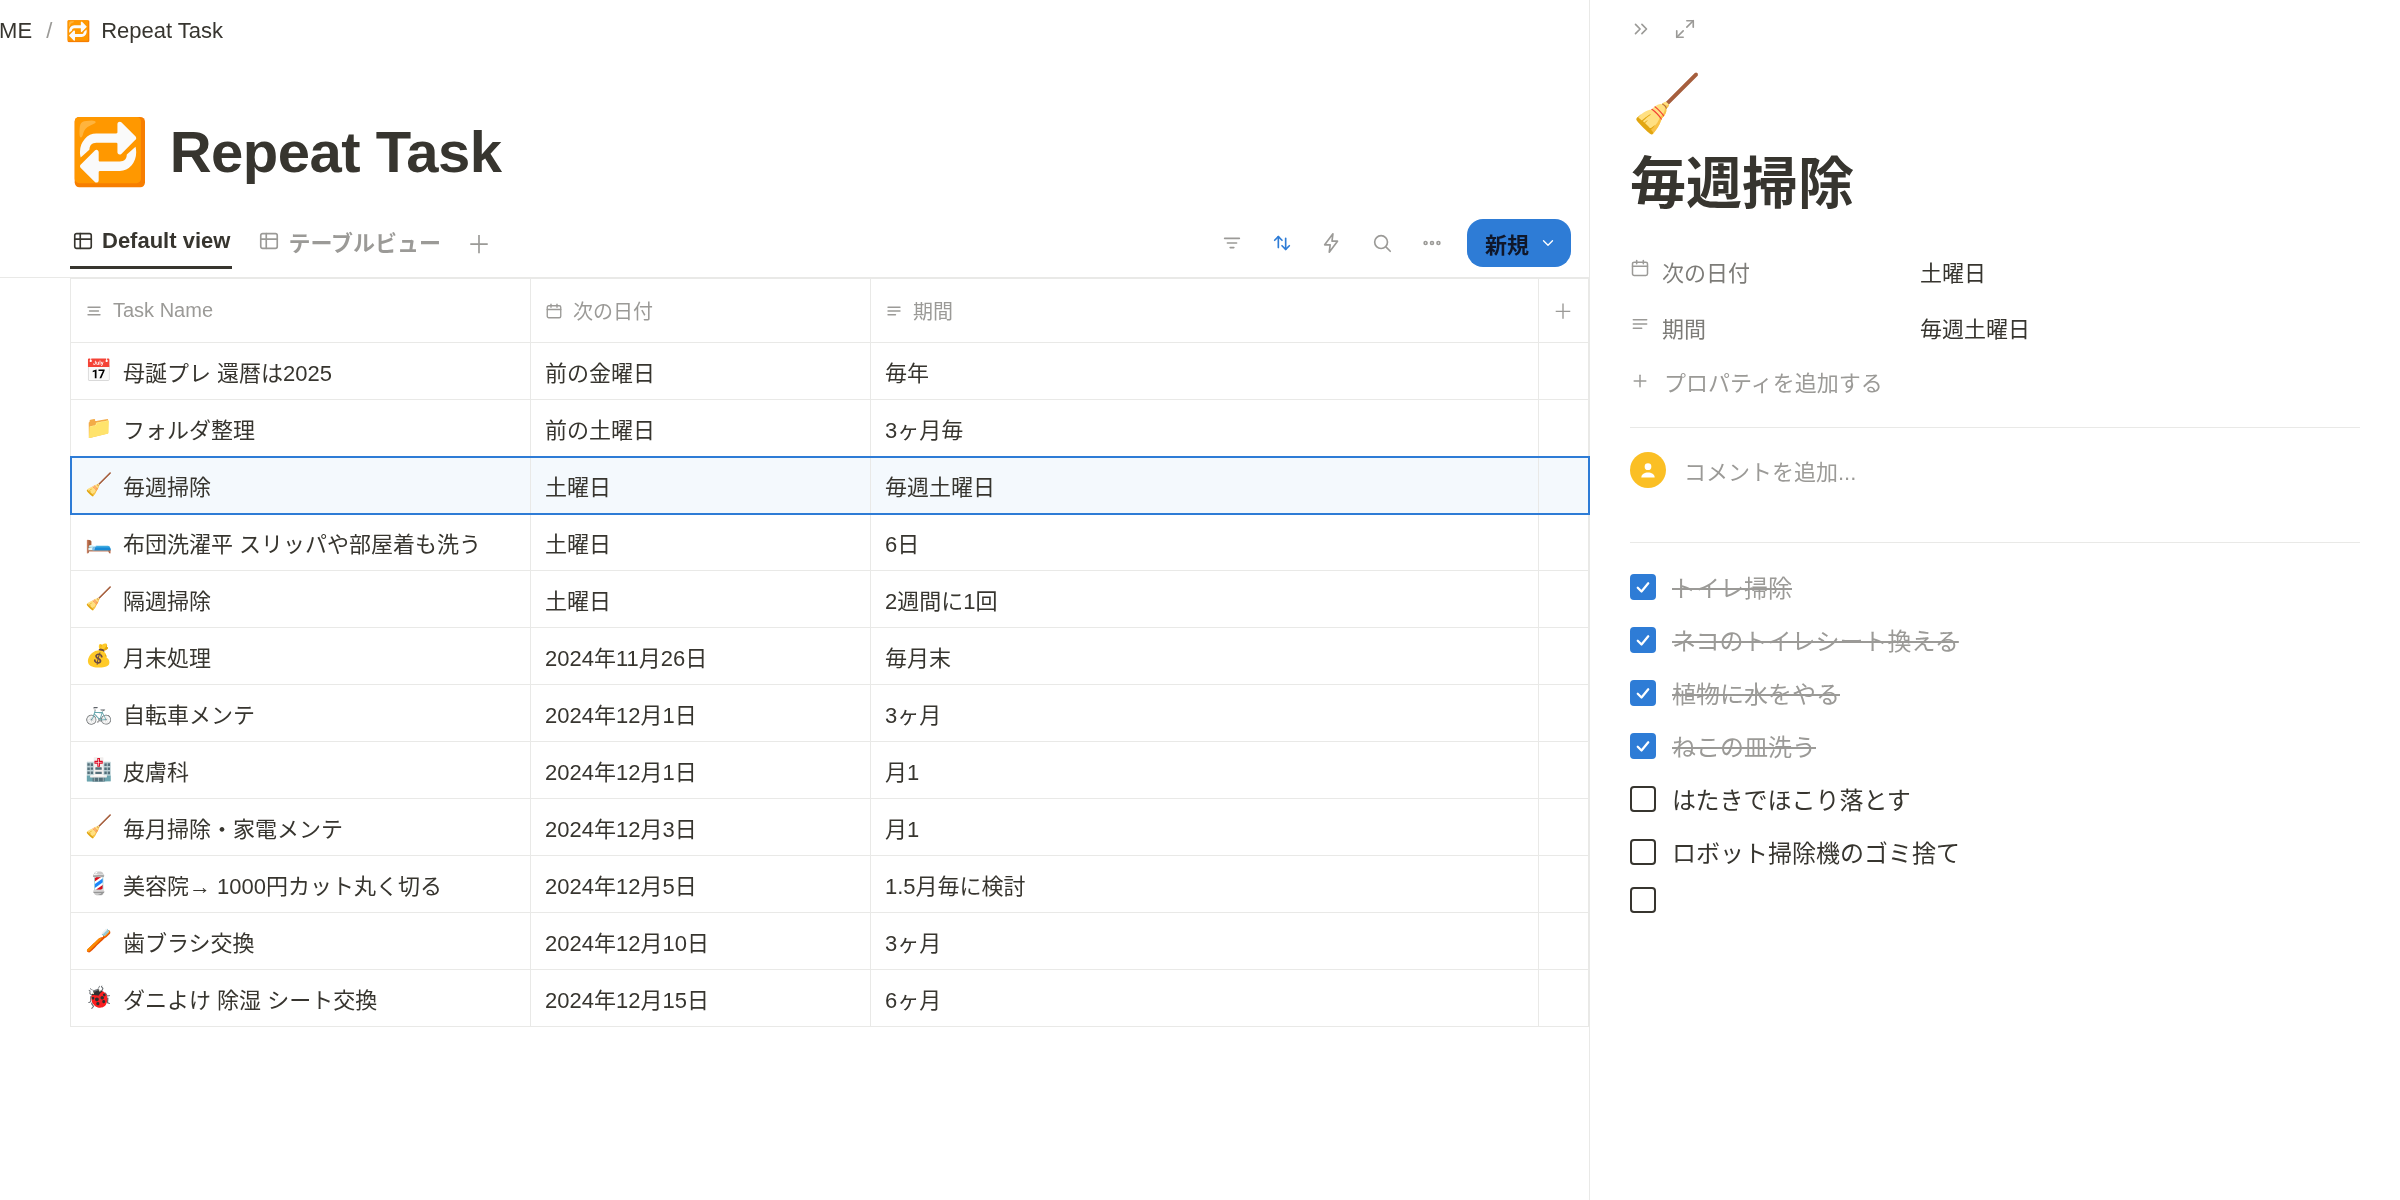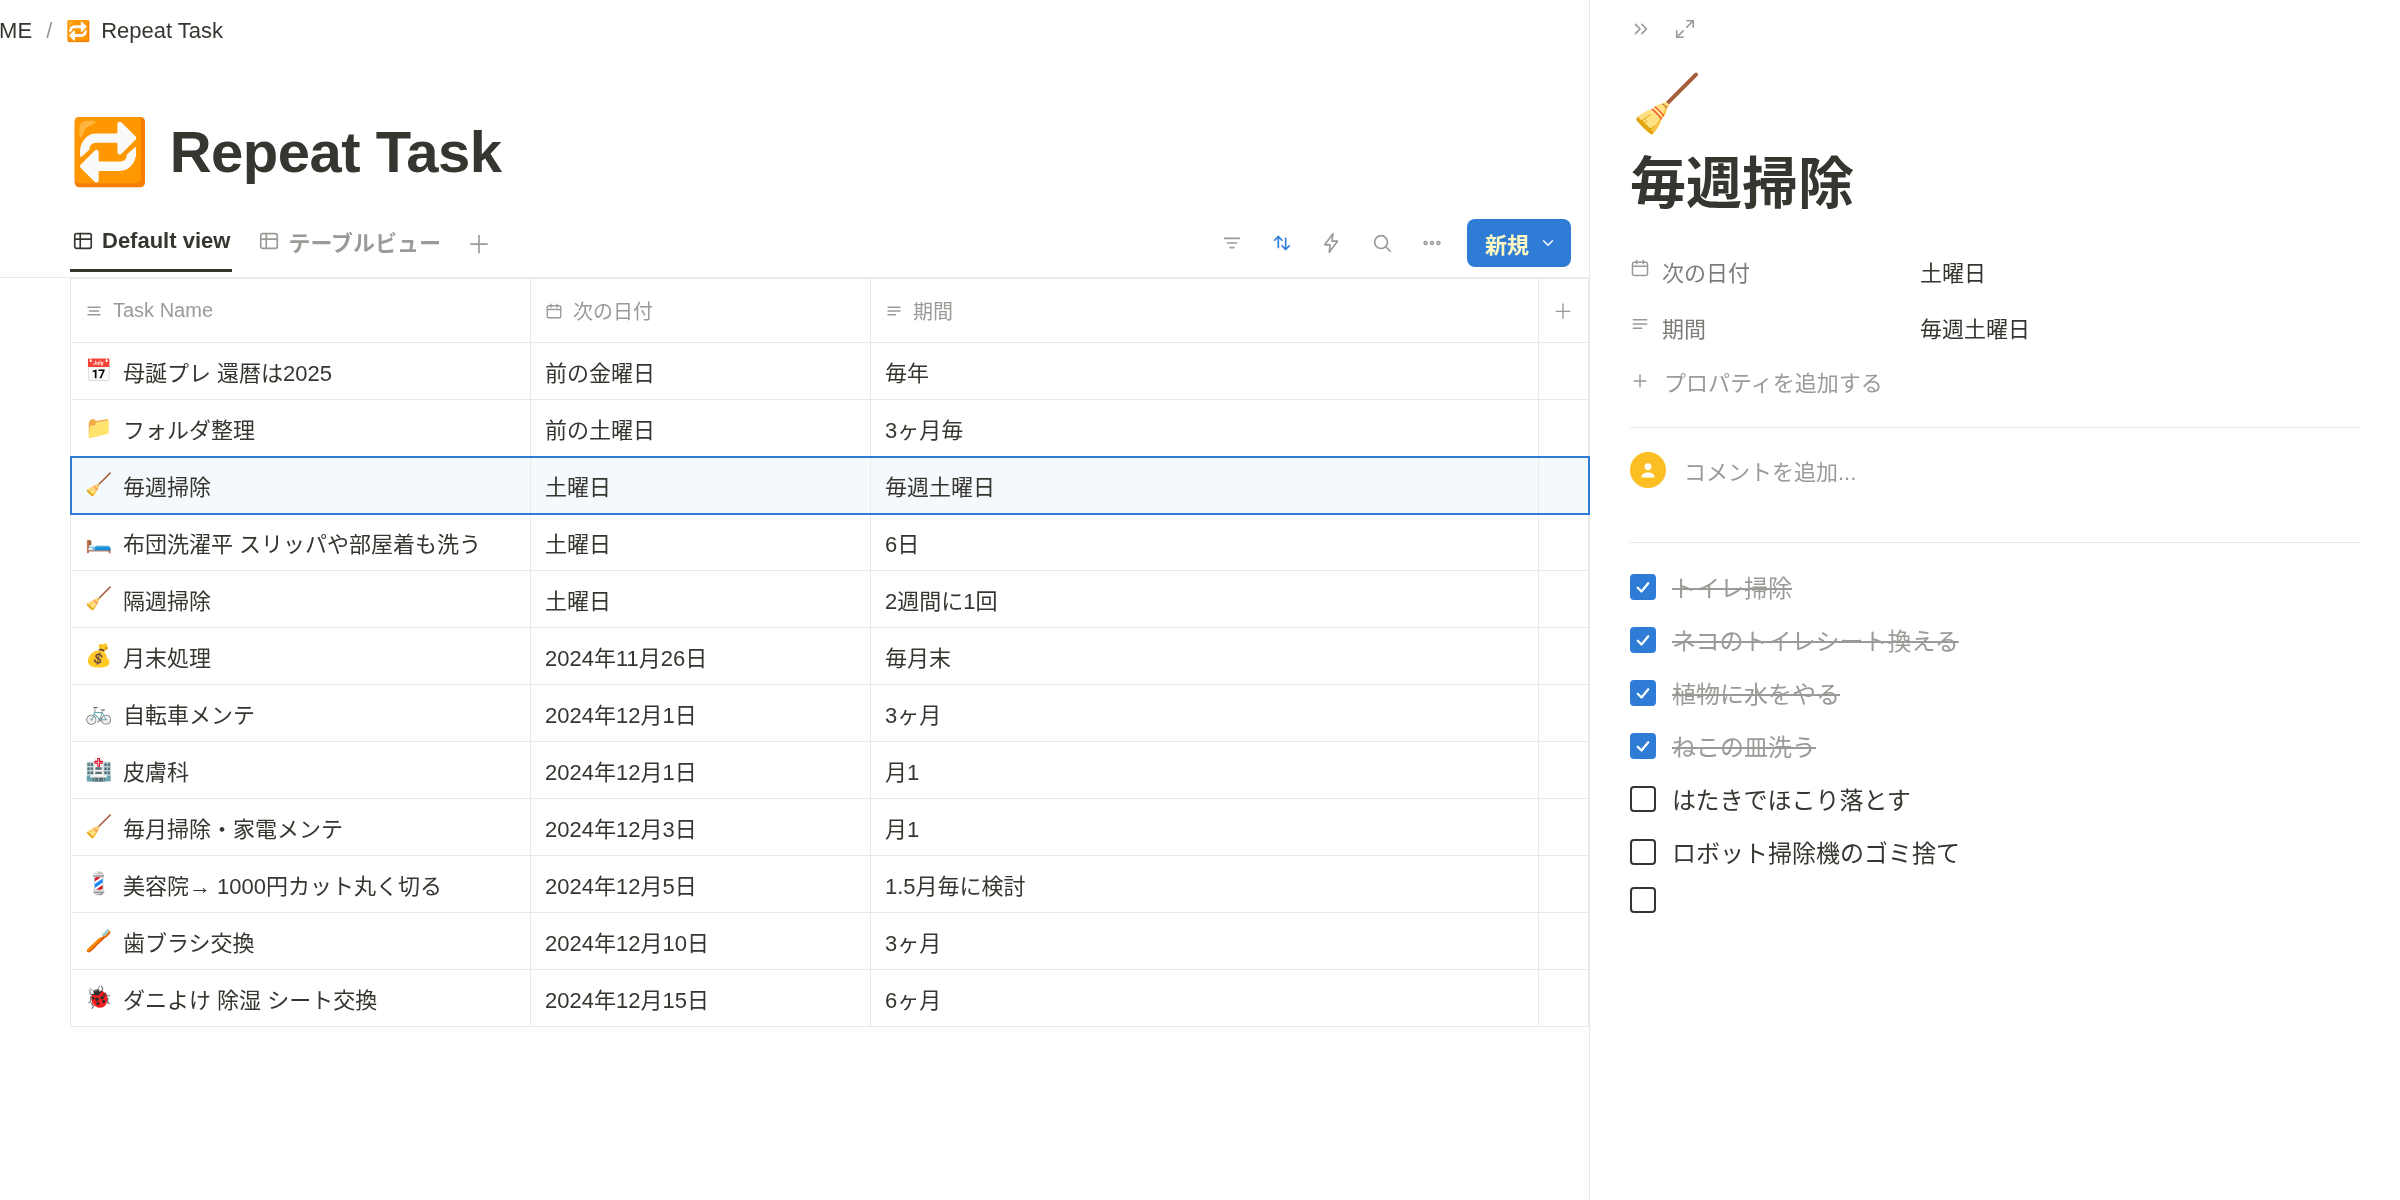--- a/index.html
+++ b/index.html
@@ -39,43 +39,43 @@
   .page-header .page-emoji { font-size: 64px; line-height:1; }
   .page-header .page-title { font-size: 58px; font-weight:700; letter-spacing:-0.5px; }
 
   
   .viewbar {
     display:flex;
     align-items:center;
     padding: 34px 0 0 70px;
     border-bottom:1px solid #e9e9e7;
   }
-  .viewtabs { display:flex; gap: 24px; }
+  .viewtabs { display:flex; align-items:center; gap: 24px; }
   .viewtab {
     display:flex; align-items:center; gap:8px;
     font-size: 22px; font-weight:600;
     padding: 0 2px 12px 2px;
     color:#9b9a97;
     border-bottom: 3px solid transparent;
     cursor:pointer;
     white-space:nowrap;
   }
   .viewtab.active { color:#37352f; border-bottom-color:#37352f; }
   .viewtab svg { width:22px; height:22px; }
   .addview { color:#9b9a97; font-size:24px; padding-bottom:12px; cursor:pointer; }
 
   .viewbar-spacer { flex:1; }
   .viewactions { display:flex; align-items:center; gap:20px; padding-bottom:10px; padding-right:18px; }
   .iconbtn { width:30px; height:30px; display:flex; align-items:center; justify-content:center; color:#9b9a97; cursor:pointer; }
   .iconbtn svg { width:22px; height:22px; }
   .iconbtn.accent { color:#2e7cd6; }
   .newbtn {
     display:flex; align-items:center; gap:10px;
-    background:#2e7cd6; color:#fef9c3;
-    border-radius:8px; padding:8px 14px 8px 18px;
+    background:#2e7cd6; color:#0f172a;
+    border-radius:16px; padding:8px 14px 8px 18px;
     font-size:22px; font-weight:600; cursor:pointer;
   }
   .newbtn svg { width:18px; height:18px; stroke:#fff; }
 
   
   .table-wrap { padding-left:70px; }
   table.db { border-collapse:collapse; width: calc(100% - 0px); table-layout:fixed; }
   table.db th, table.db td { border:1px solid #e9e9e7; border-left:none; }
   table.db th:first-child, table.db td:first-child { border-left:1px solid #e9e9e7; }
   table.db th {

